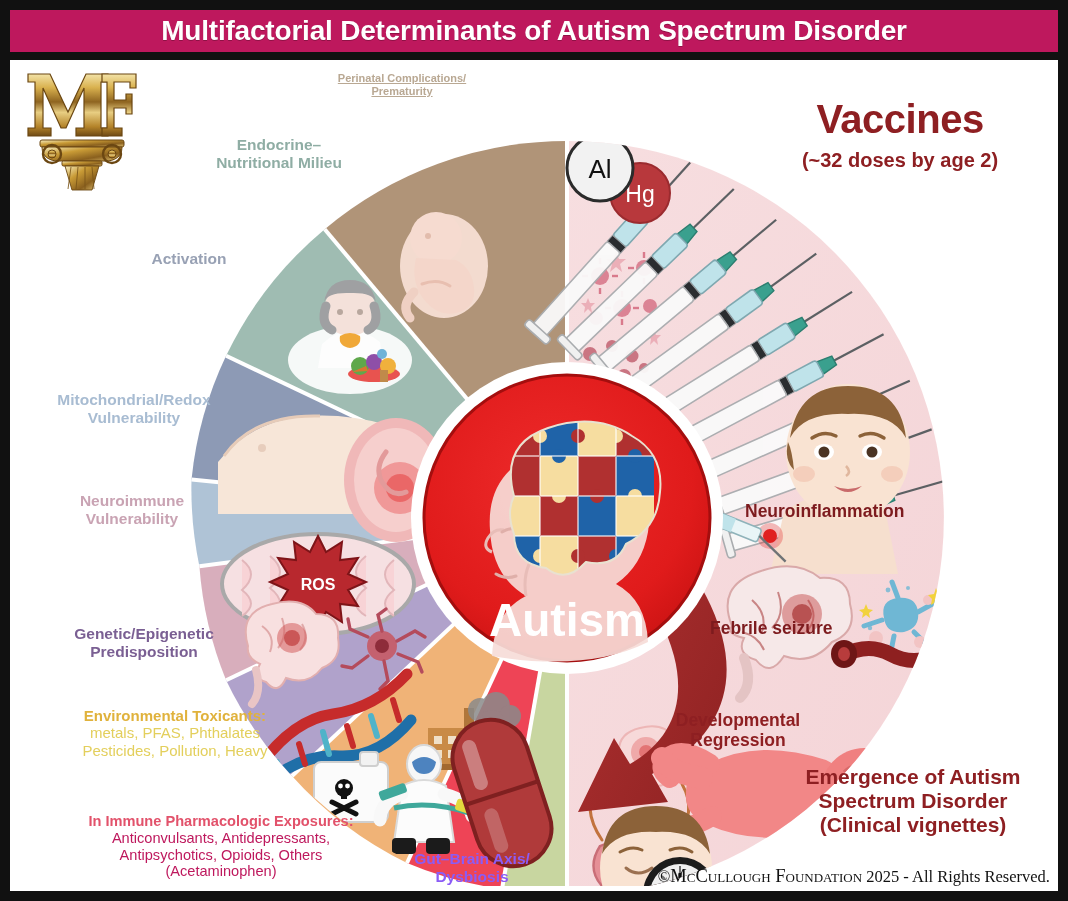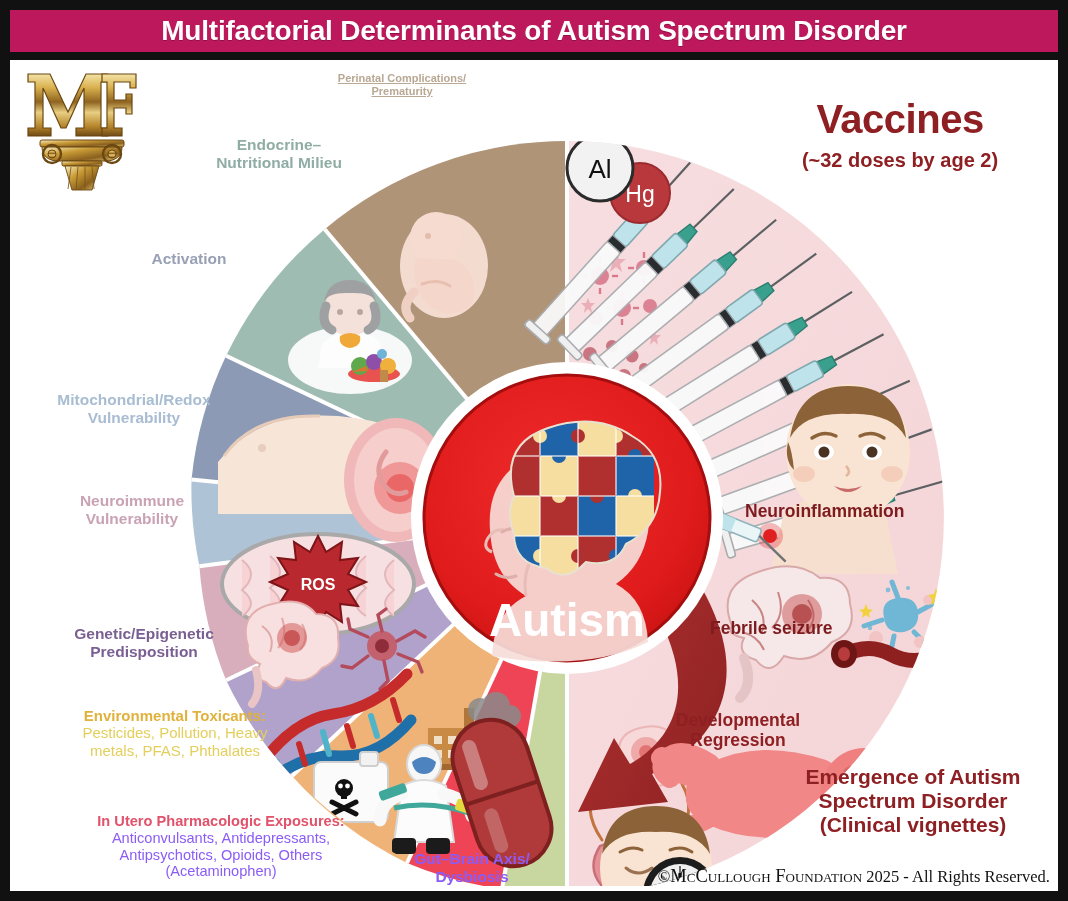--- a/index.html
+++ b/index.html
@@ -37,21 +37,21 @@
   
   .c-perinatal{color:#b9a893;}
   .c-endocrine{color:#8fada4;}
   .c-maternal{color:#98a1b4;}
   .c-mito{color:#a8bcd2;}
   .c-neuroimm{color:#c9a3b3;}
   .c-genetic{color:#7a5f93;margin-top:20px;}
   .c-envtox{color:#e0b23c;}
   .c-envtox2{color:#e3cf5c;}
   .c-pharm{color:#e2526b;}
-  .c-pharm2{color:#8b5cf6;}
+  .c-pharm2{color:#be185d;}
   .c-gut{color:#8b5cf6;}
   .c-dark{color:#8e1f22;}
   .c-dark2{color:#7d1b1e;}
 
   
   #copy{right:8px;bottom:4px;font-family:"Liberation Serif","DejaVu Serif",serif;
         color:#111;font-size:16.5px;white-space:nowrap;}
   #copy .sc{font-variant:small-caps;font-size:18.5px;}
 </style>
 </head>
@@ -730,26 +730,26 @@
       <div>Vulnerability</div>
     </div>
 
     <div class="lbl c c-genetic" style="left:26px;top:545px;width:216px;font-size:15.5px;">
       <div>Genetic/Epigenetic</div>
       <div>Predisposition</div>
     </div>
 
     <div class="lbl c" style="left:40px;top:647px;width:250px;font-size:15px;">
       <div class="c-envtox">Environmental Toxicants:</div>
+      <div class="c-envtox2 reg">metals, PFAS, Phthalates</div>
       <div class="c-envtox2 reg">Pesticides, Pollution, Heavy</div>
-      <div class="c-envtox2 reg">metals, PFAS, Phthalates</div>
     </div>
 
     <div class="lbl c" style="left:58px;top:753px;width:306px;font-size:14.6px;">
-      <div class="c-pharm">In Utero Pharmacologic Exposures:</div>
+      <div class="c-pharm">In Immune Pharmacologic Exposures:</div>
       <div class="c-pharm2 reg">Anticonvulsants, Antidepressants,</div>
       <div class="c-pharm2 reg">Antipsychotics, Opioids, Others</div>
       <div class="c-pharm2 reg">(Acetaminophen)</div>
     </div>
 
     <div class="lbl c c-gut" style="left:362px;top:790px;width:200px;font-size:15.5px;">
       <div>Gut–Brain Axis/</div>
       <div>Dysbiosis</div>
     </div>
 

